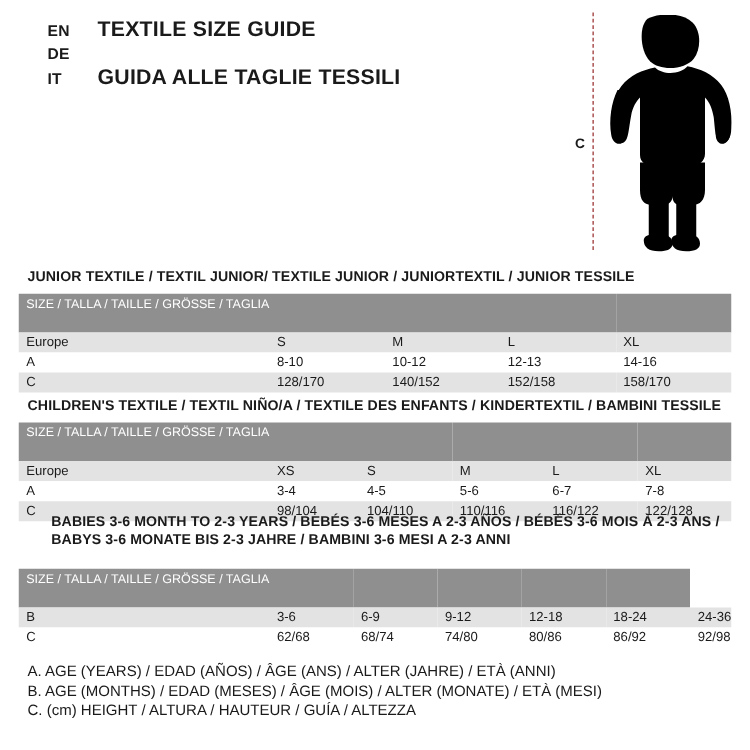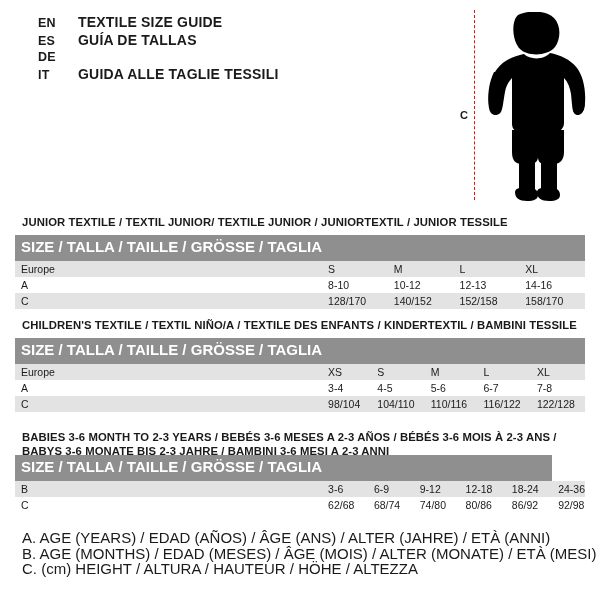--- a/index.html
+++ b/index.html
@@ -34,21 +34,21 @@
     margin-bottom: 2px;
     padding-left: 16px;
   }
   .lang-code {
     width: 40px;
     font-size: 12.5px;
     font-weight: bold;
     letter-spacing: 0.2px;
   }
   .lang-title {
-    font-size: 14px;
+    font-size: 17px;
     font-weight: bold;
     letter-spacing: 0.2px;
   }
 
   
   .figure-area {
     position: absolute;
     left: 450px;
     top: 8px;
     width: 140px;
@@ -103,24 +103,24 @@
     text-align: left;
     padding: 2px 0 2px 6px;
     font-weight: normal;
     white-space: nowrap;
   }
   table.size-table tr.hdr {
     background: #8f8f8f;
     color: #ffffff;
   }
   table.size-table tr.hdr th {
-    font-weight: bold;
-    font-size: 15px;
+    font-weight: normal;
+    font-size: 10px;
     padding-top: 3px;
-    padding-bottom: 6px;
+    padding-bottom: 17px;
   }
   table.size-table tr.shade td {
     background: #e3e3e3;
   }
   table.size-table tr.plain td {
     background: #ffffff;
   }
 
   
   .c0 { width: 84px; }
@@ -128,37 +128,33 @@
   .c2 { width: 96px; }
   .c3 { width: 96px; }
   .c4 { width: 96px; }
   .c5 { width: 96px; }
 
   
   .footnotes {
     position: absolute;
     left: 22px;
     top: 530px;
-    font-size: 15px;
+    font-size: 12px;
     line-height: 15.5px;
   }
 </style>
 </head>
 <body>
 
 <div class="page">
 
   <div class="header">
     <div class="header-row">
       <div class="lang-code">EN</div>
       <div class="lang-title">TEXTILE SIZE GUIDE</div>
-    </div>
-    <div class="header-row">
-      <div class="lang-code">ES</div>
-      <div class="lang-title">GUÍA DE TALLAS</div>
     </div>
     <div class="header-row">
       <div class="lang-code">DE</div>
     </div>
     <div class="header-row">
       <div class="lang-code">IT</div>
       <div class="lang-title">GUIDA ALLE TAGLIE TESSILI</div>
     </div>
   </div>
 
@@ -262,21 +258,21 @@
       <td class="c0">C</td>
       <td class="c1">98/104</td>
       <td class="c2">104/110</td>
       <td class="c3">110/116</td>
       <td class="c4">116/122</td>
       <td class="c5">122/128</td>
     </tr>
   </tbody>
     </table>
 
-  <div class="section-title two-line" style="top: 431px; white-space: pre-line;">BABIES 3-6 MONTH TO 2-3 YEARS / BEBÉS 3-6 MESES A 2-3 AÑOS / BÉBÉS 3-6 MOIS À 2-3 ANS /
+  <div class="section-title two-line" style="top: 412px; white-space: pre-line; margin-left: 19px;">BABIES 3-6 MONTH TO 2-3 YEARS / BEBÉS 3-6 MESES A 2-3 AÑOS / BÉBÉS 3-6 MOIS À 2-3 ANS /
 BABYS 3-6 MONATE BIS 2-3 JAHRE / BAMBINI 3-6 MESI A 2-3 ANNI</div>
 
   <table class="size-table" style="top: 455px;">
     <tbody>
         <tr class="hdr">
       <th class="c0">SIZE / TALLA / TAILLE / GRÖSSE / TAGLIA</th>
       <th class="c1"></th>
       <th class="c2"></th>
       <th class="c3"></th>
       <th class="c4"></th>
@@ -299,16 +295,16 @@
       <td>80/86</td>
       <td>86/92</td>
       <td>92/98</td>
     </tr>
   </tbody>
     </table>
 
   <div class="footnotes">
     <div>A. AGE (YEARS) / EDAD (AÑOS) / ÂGE (ANS) / ALTER (JAHRE) / ETÀ (ANNI)</div>
     <div>B. AGE (MONTHS) / EDAD (MESES) / ÂGE (MOIS) / ALTER (MONATE) / ETÀ (MESI)</div>
-    <div>C. (cm) HEIGHT / ALTURA / HAUTEUR / HÖHE / ALTEZZA</div>
+    <div>C. (cm) HEIGHT / ALTURA / HAUTEUR / GUÍA / ALTEZZA</div>
   </div>
 
 </div>
 
 </body></html>

